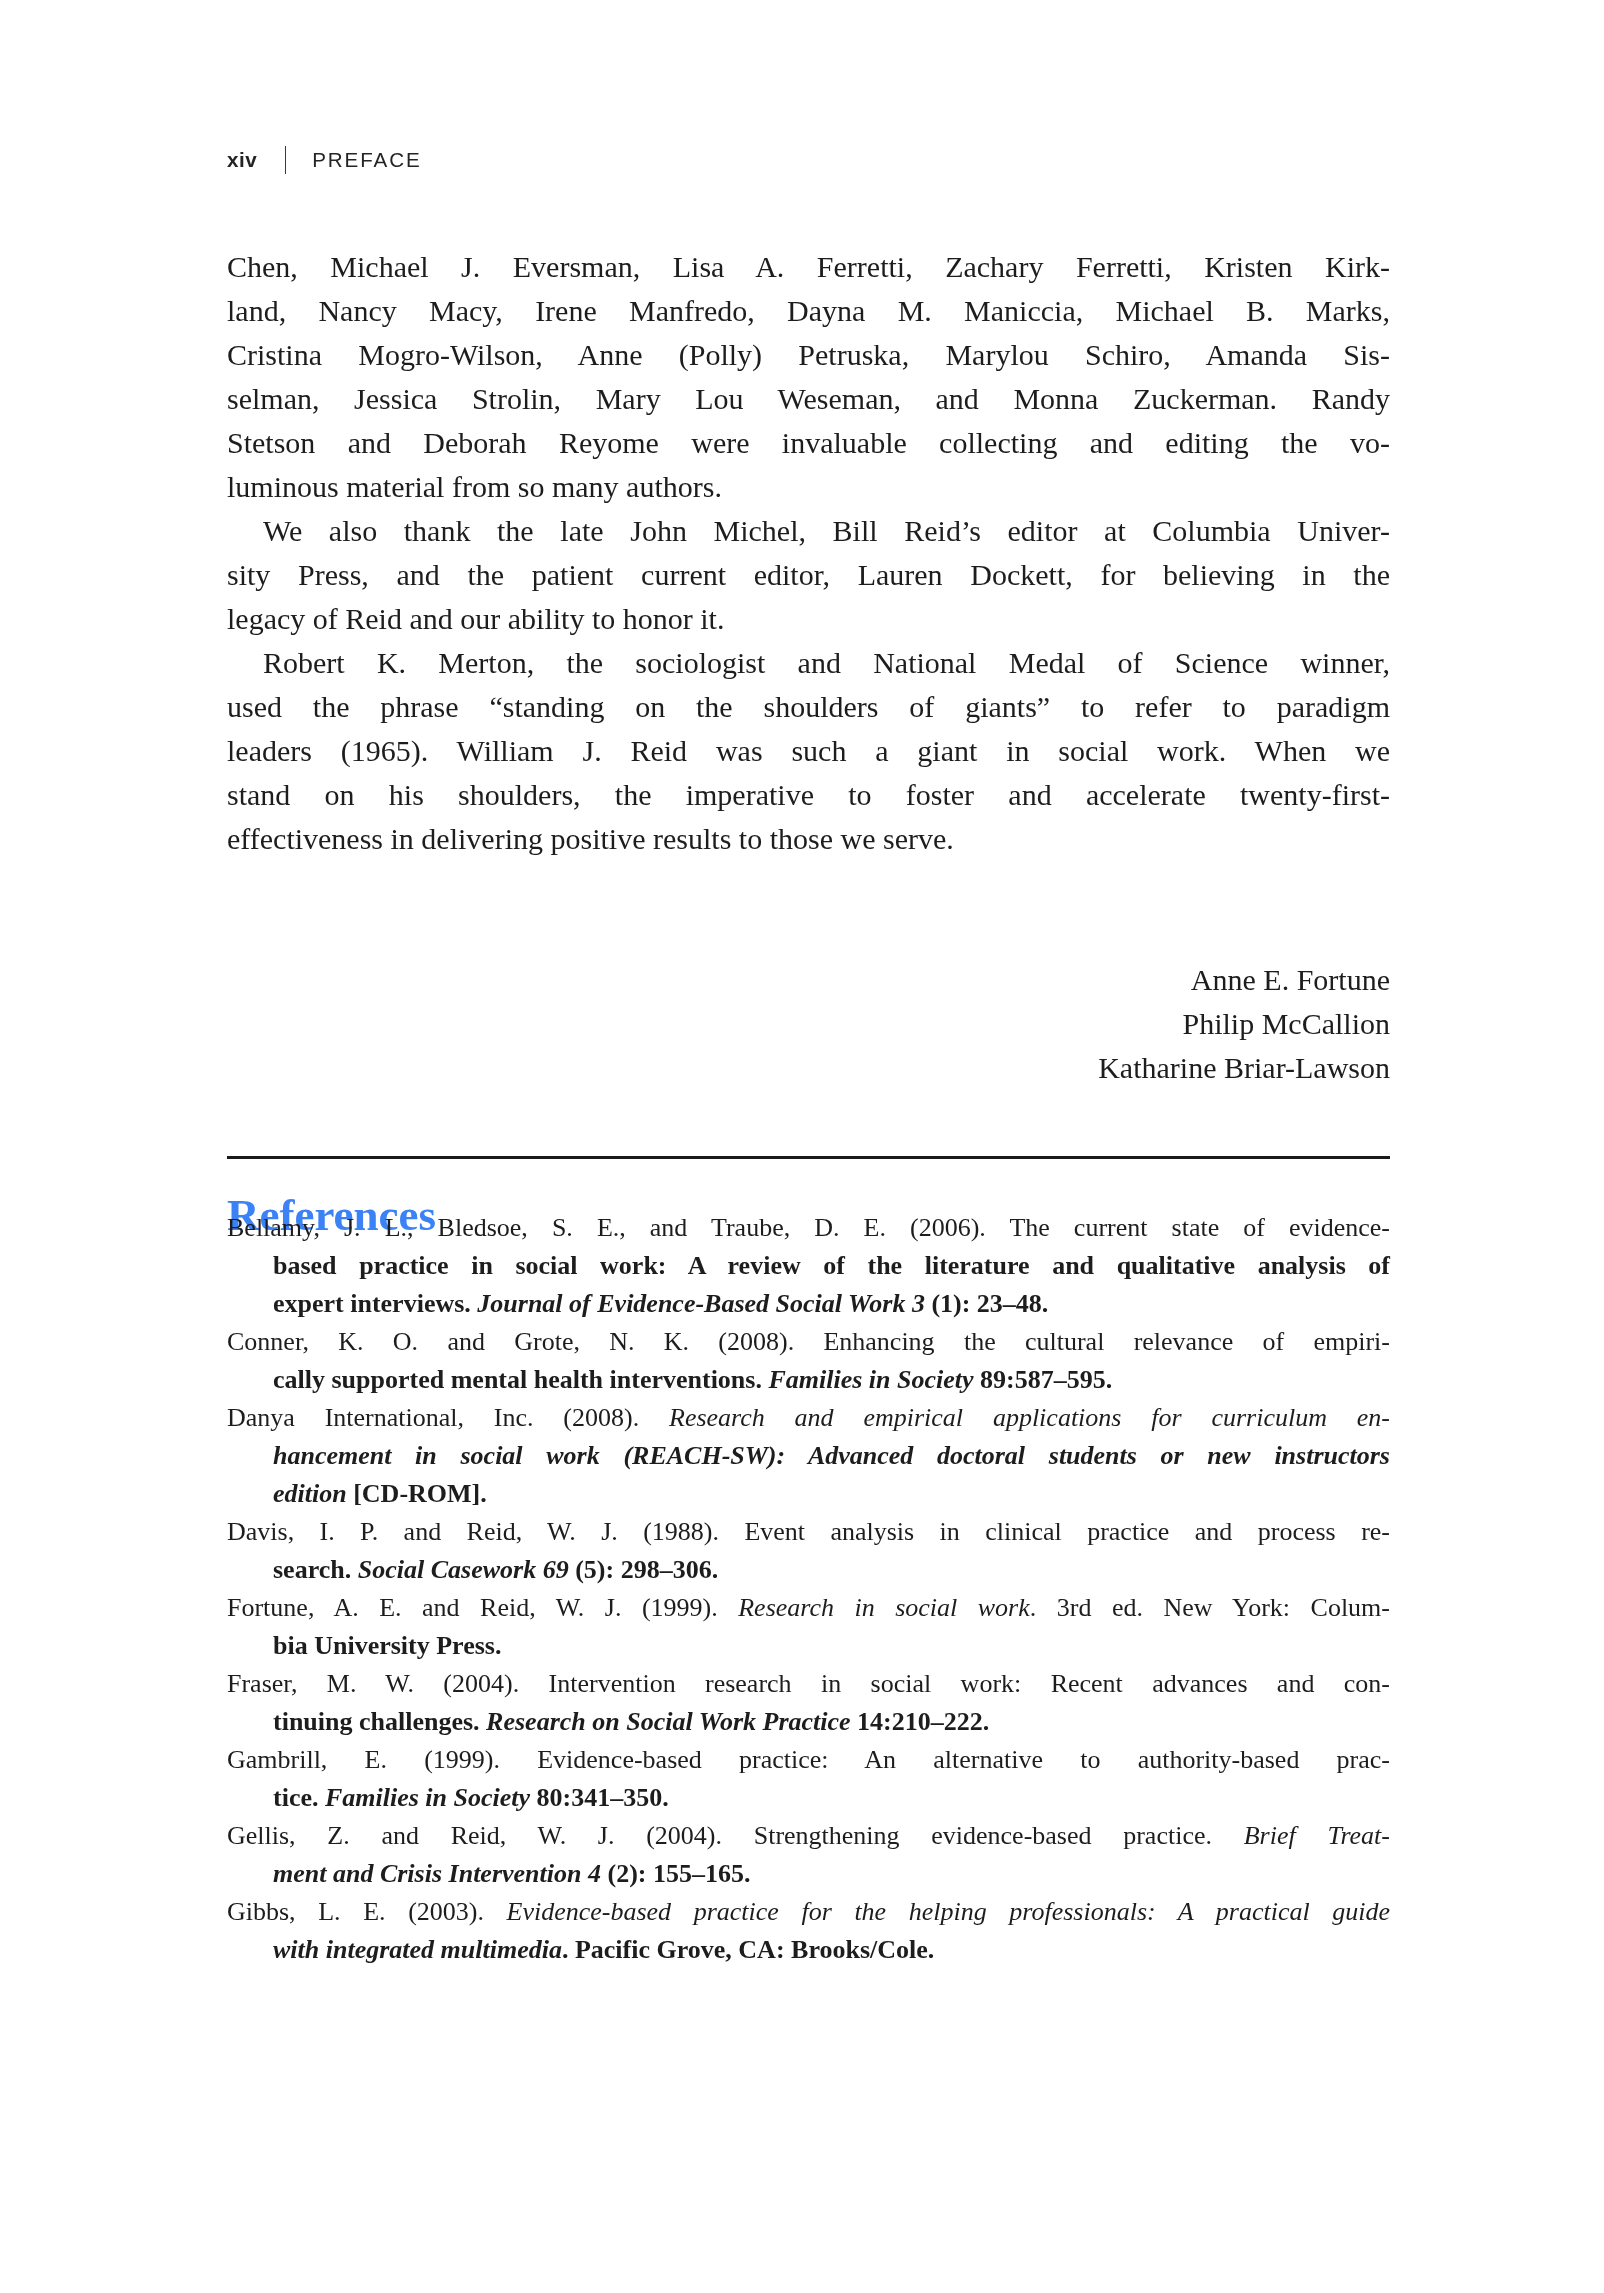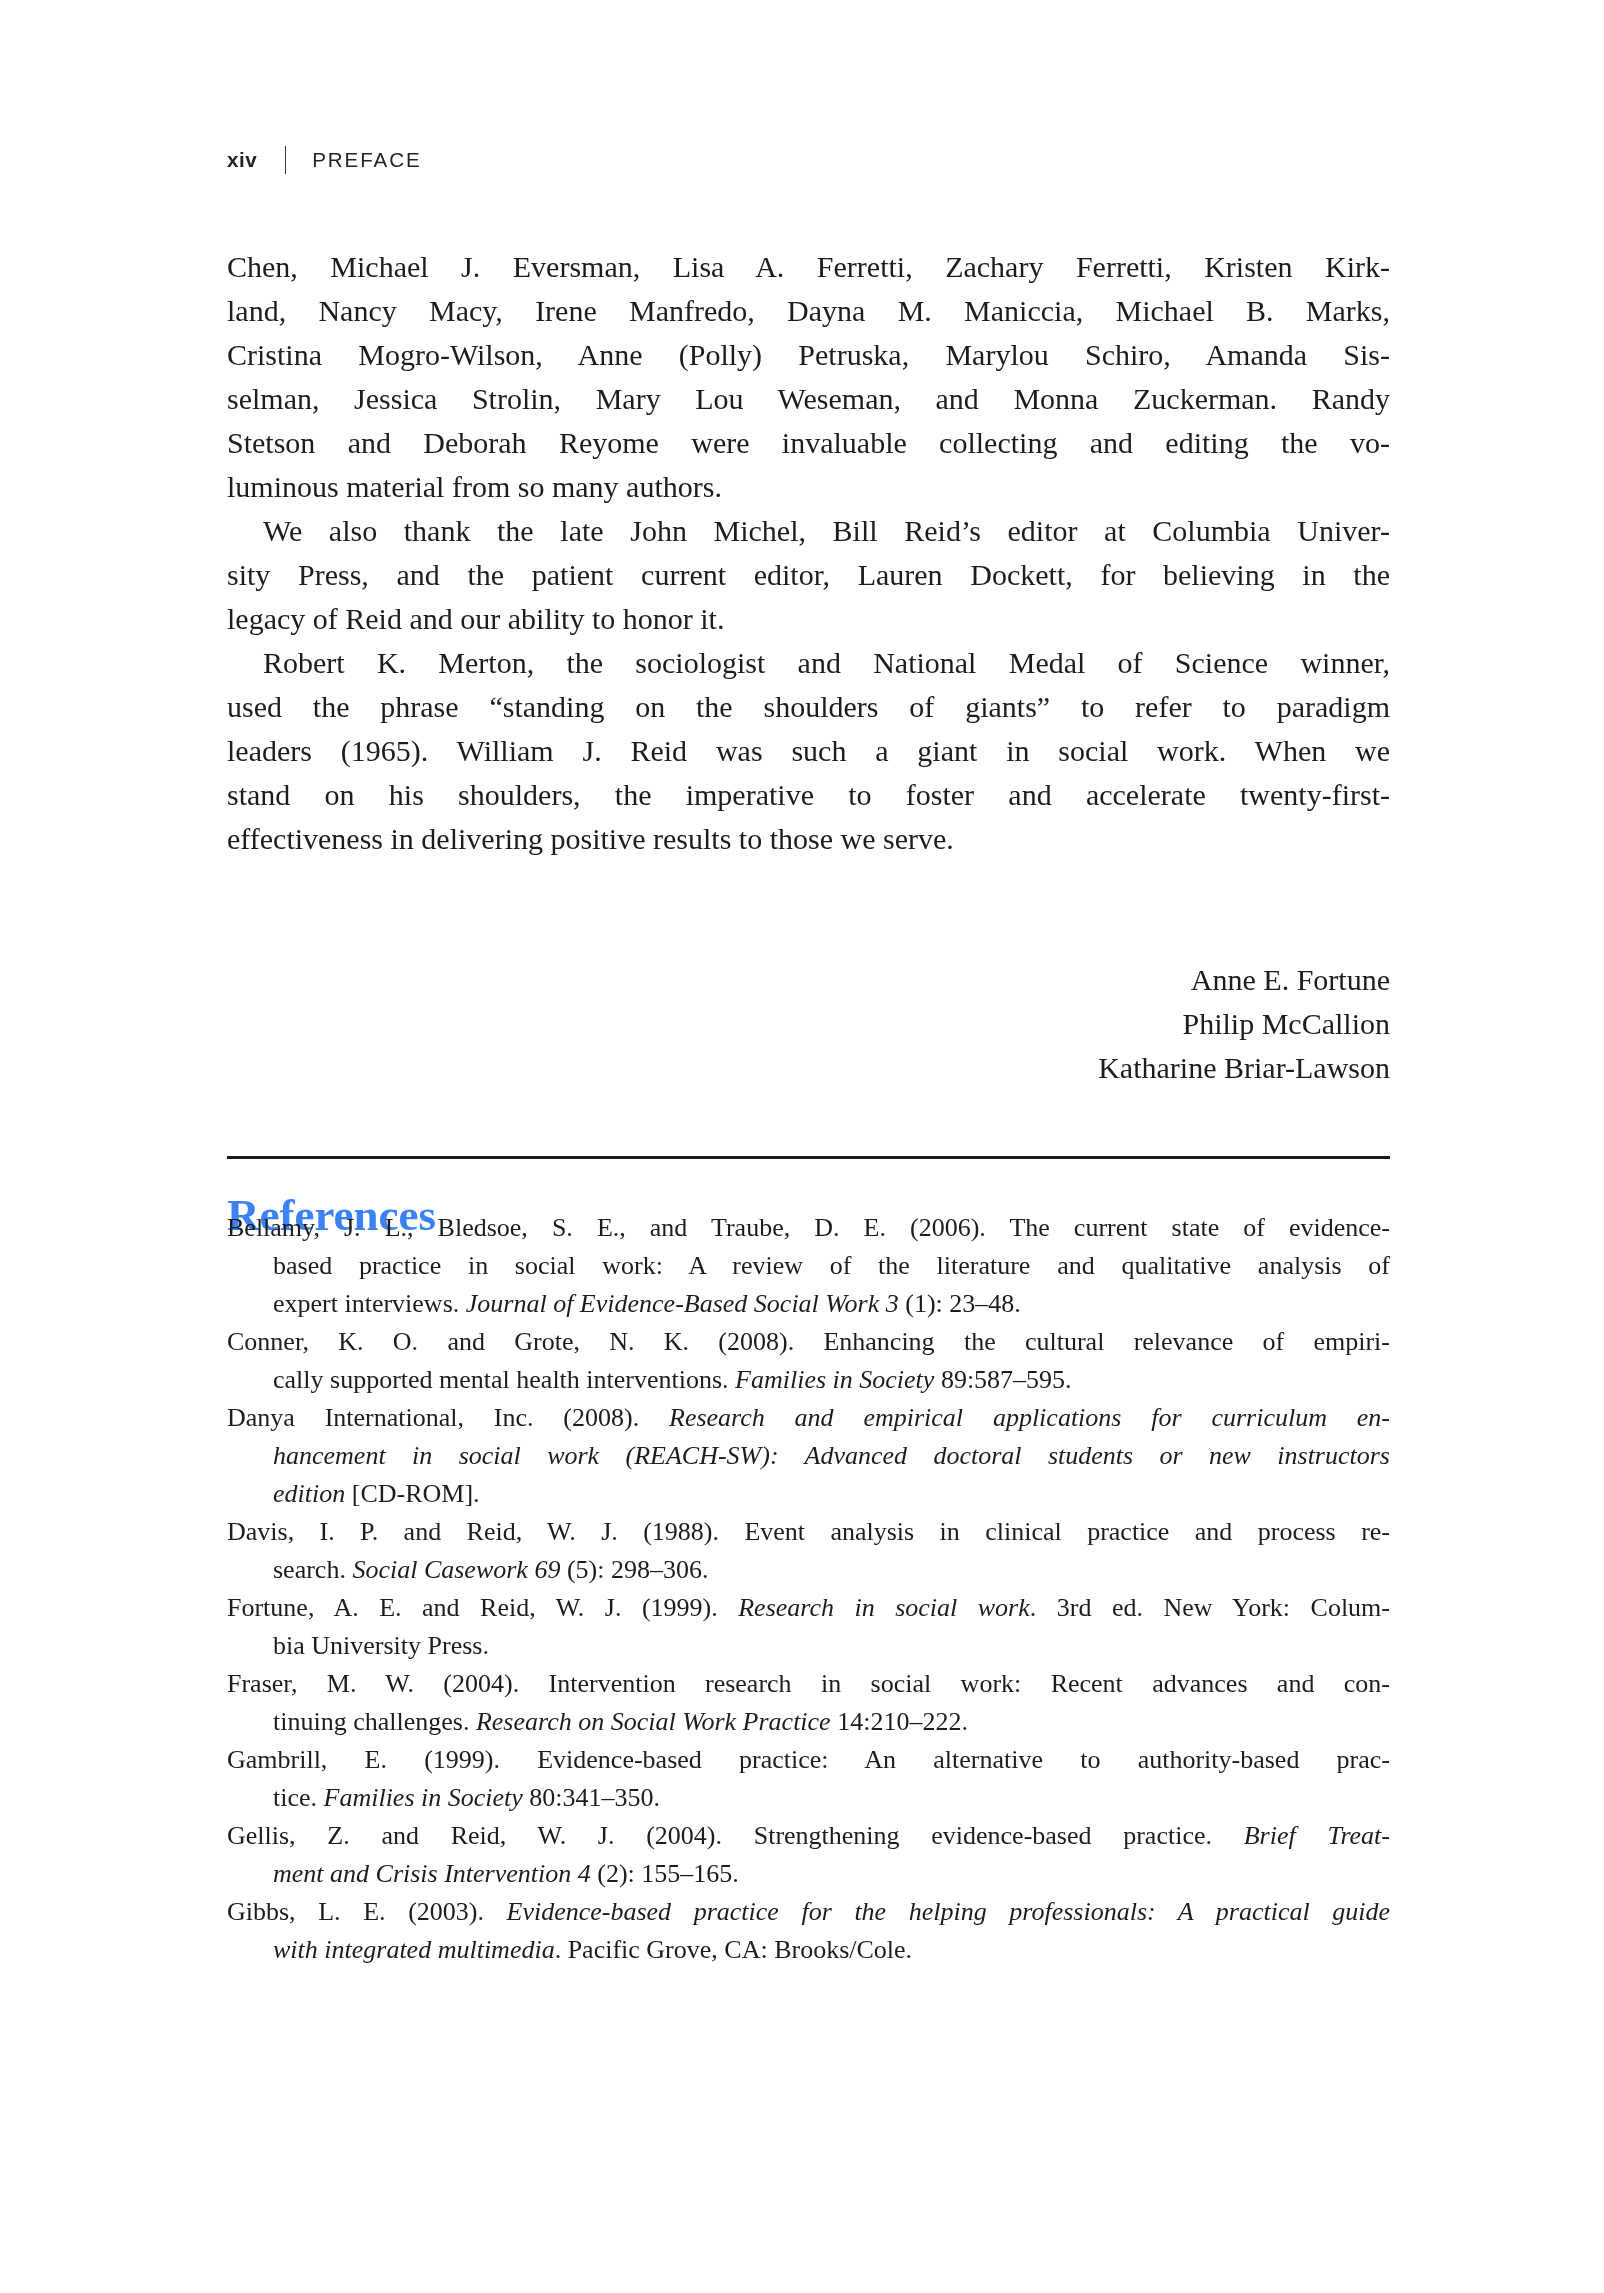--- a/index.html
+++ b/index.html
@@ -34,21 +34,21 @@
   #signature-block{top:958px;font-size:30px;line-height:44px;text-align:right;}
 
   
   #section-divider{top:1156px;height:2.8px;background:#1a1a1a;}
 
   
   #references-heading{top:1188px;font-size:45px;line-height:54px;font-weight:700;color:#3b82f6;}
   #references-list{top:1209px;font-size:26px;line-height:38px;}
   .rline{text-align:justify;text-align-last:justify;}
   .rline.last{text-align-last:left;}
-  .rline.cont{padding-left:46px;}
+  .rline.cont{padding-left:46px;font-weight:bold;}
   .it{font-style:italic;}
 </style>
 </head>
 <body>
 
 <div id="running-header" class="abs">
   <span class="folio">xiv</span>
   <span class="hdr-divider"></span>
   <span class="section-title">PREFACE</span>
 </div>

